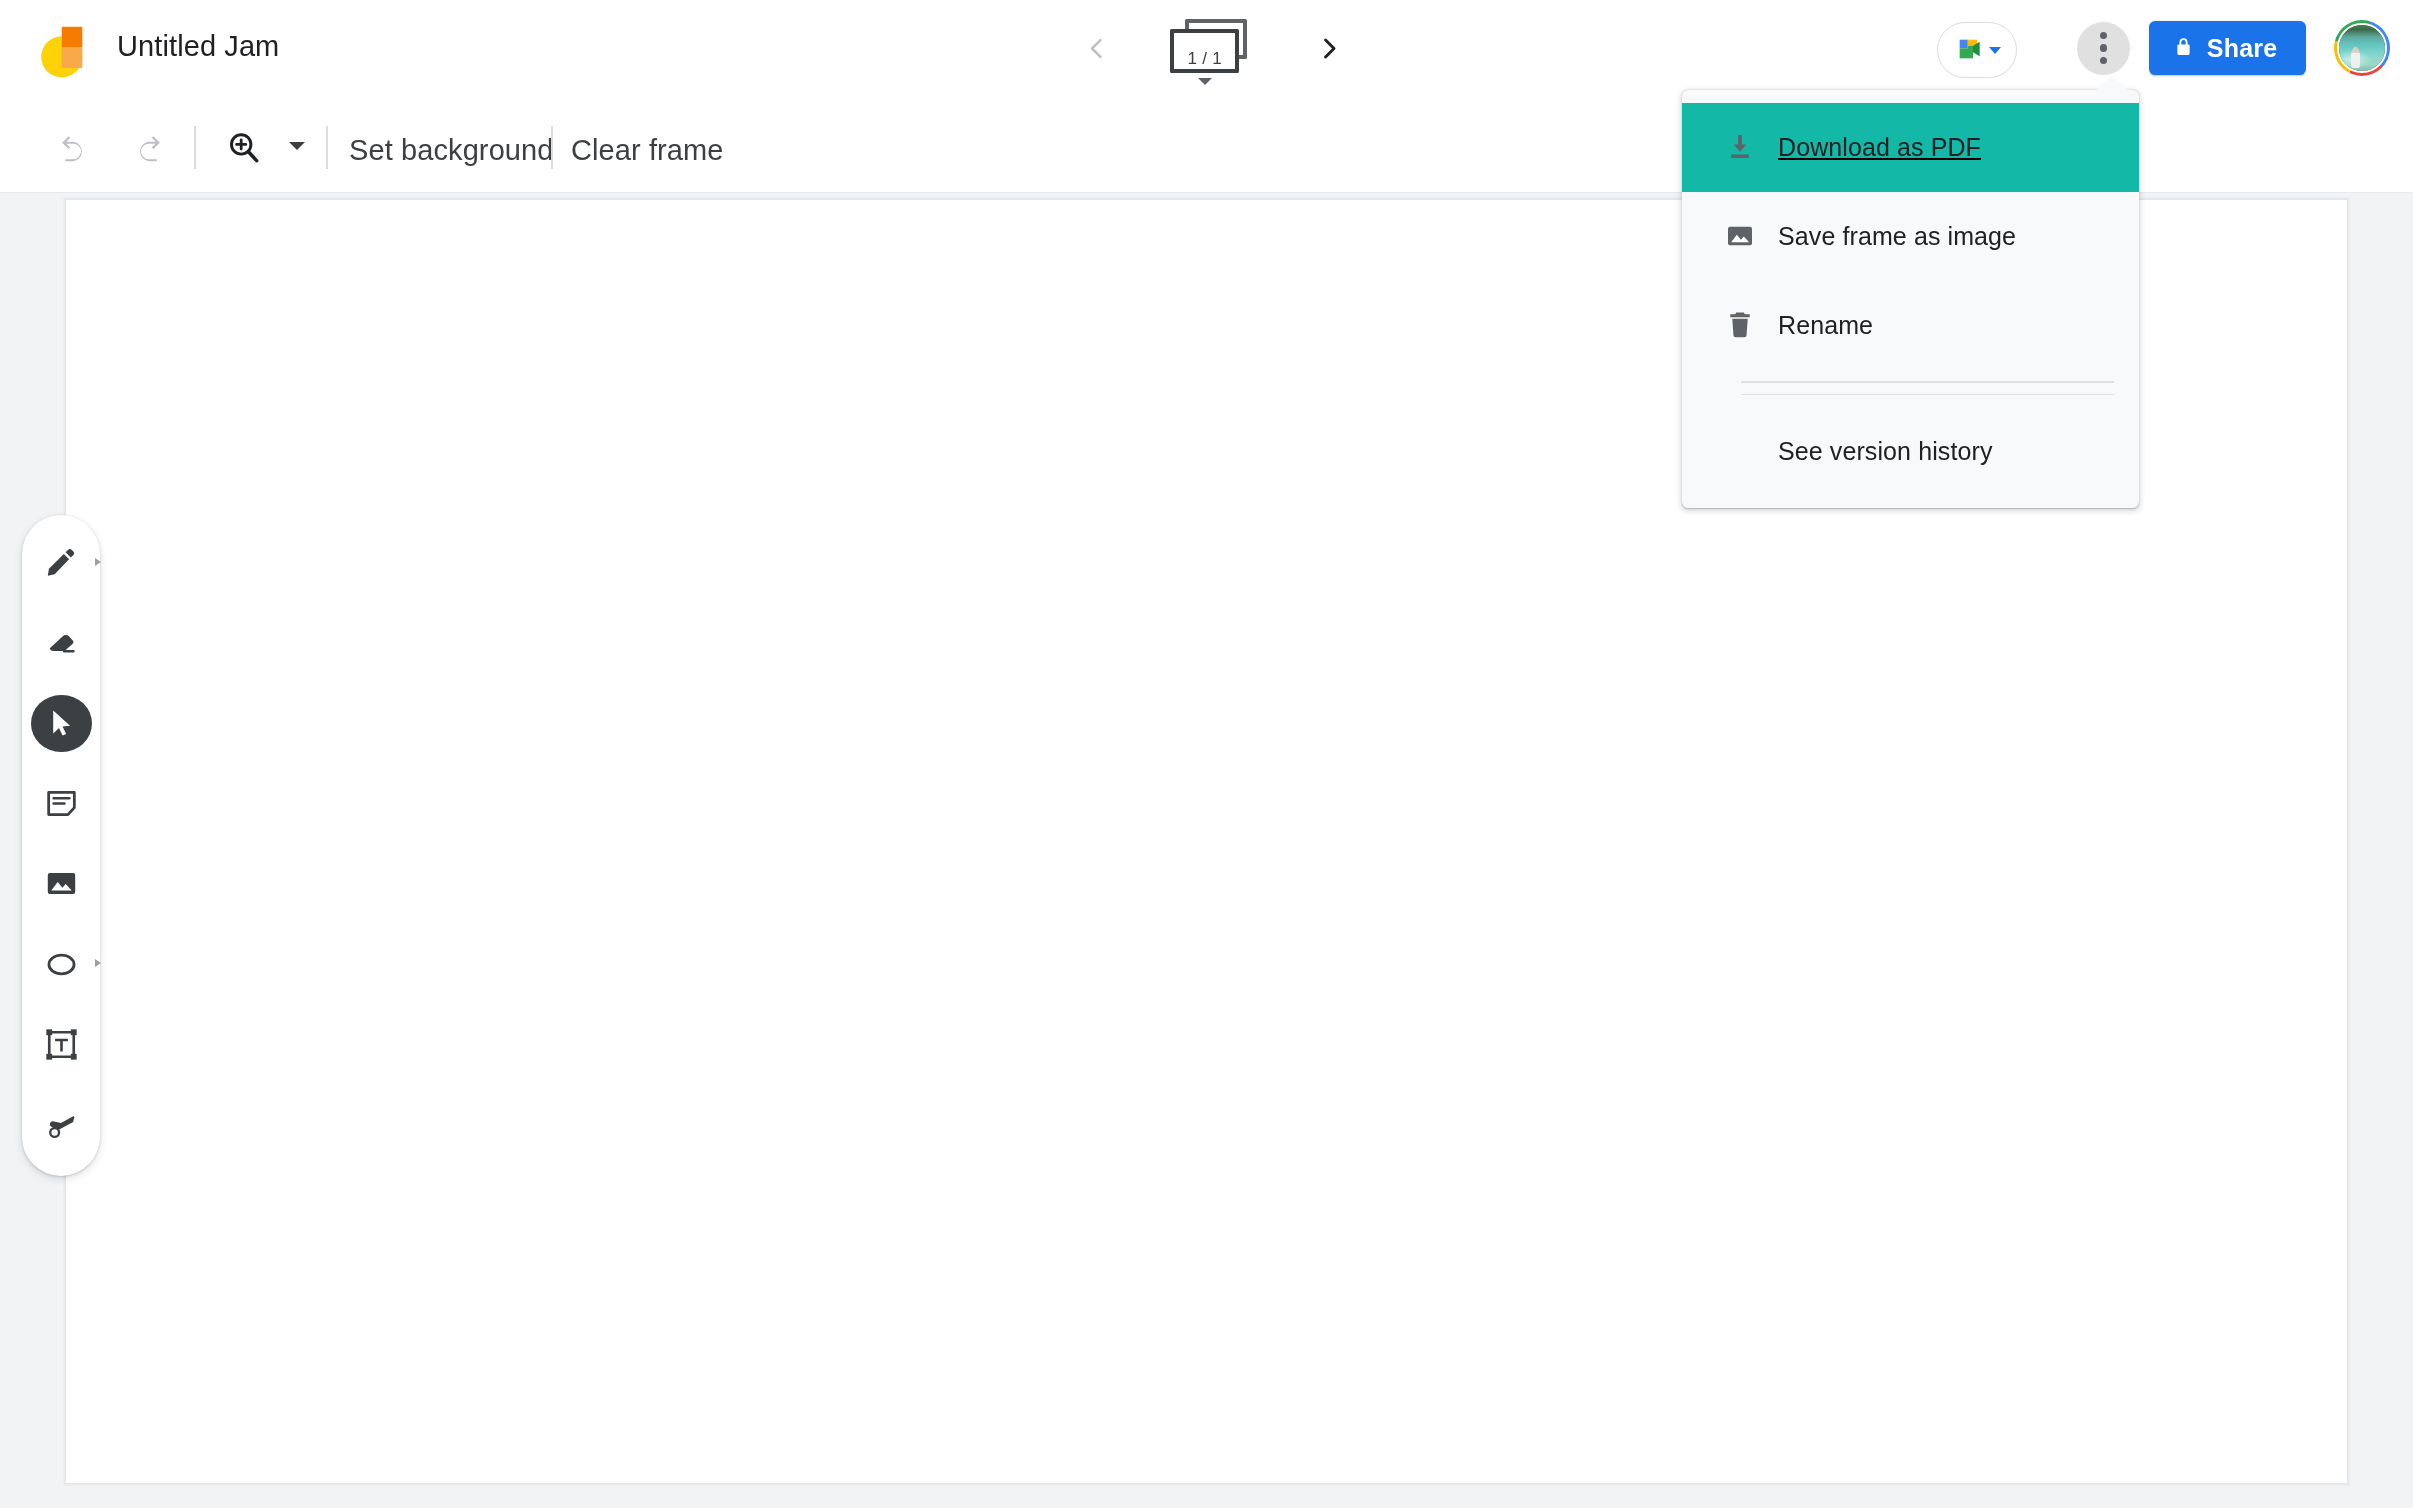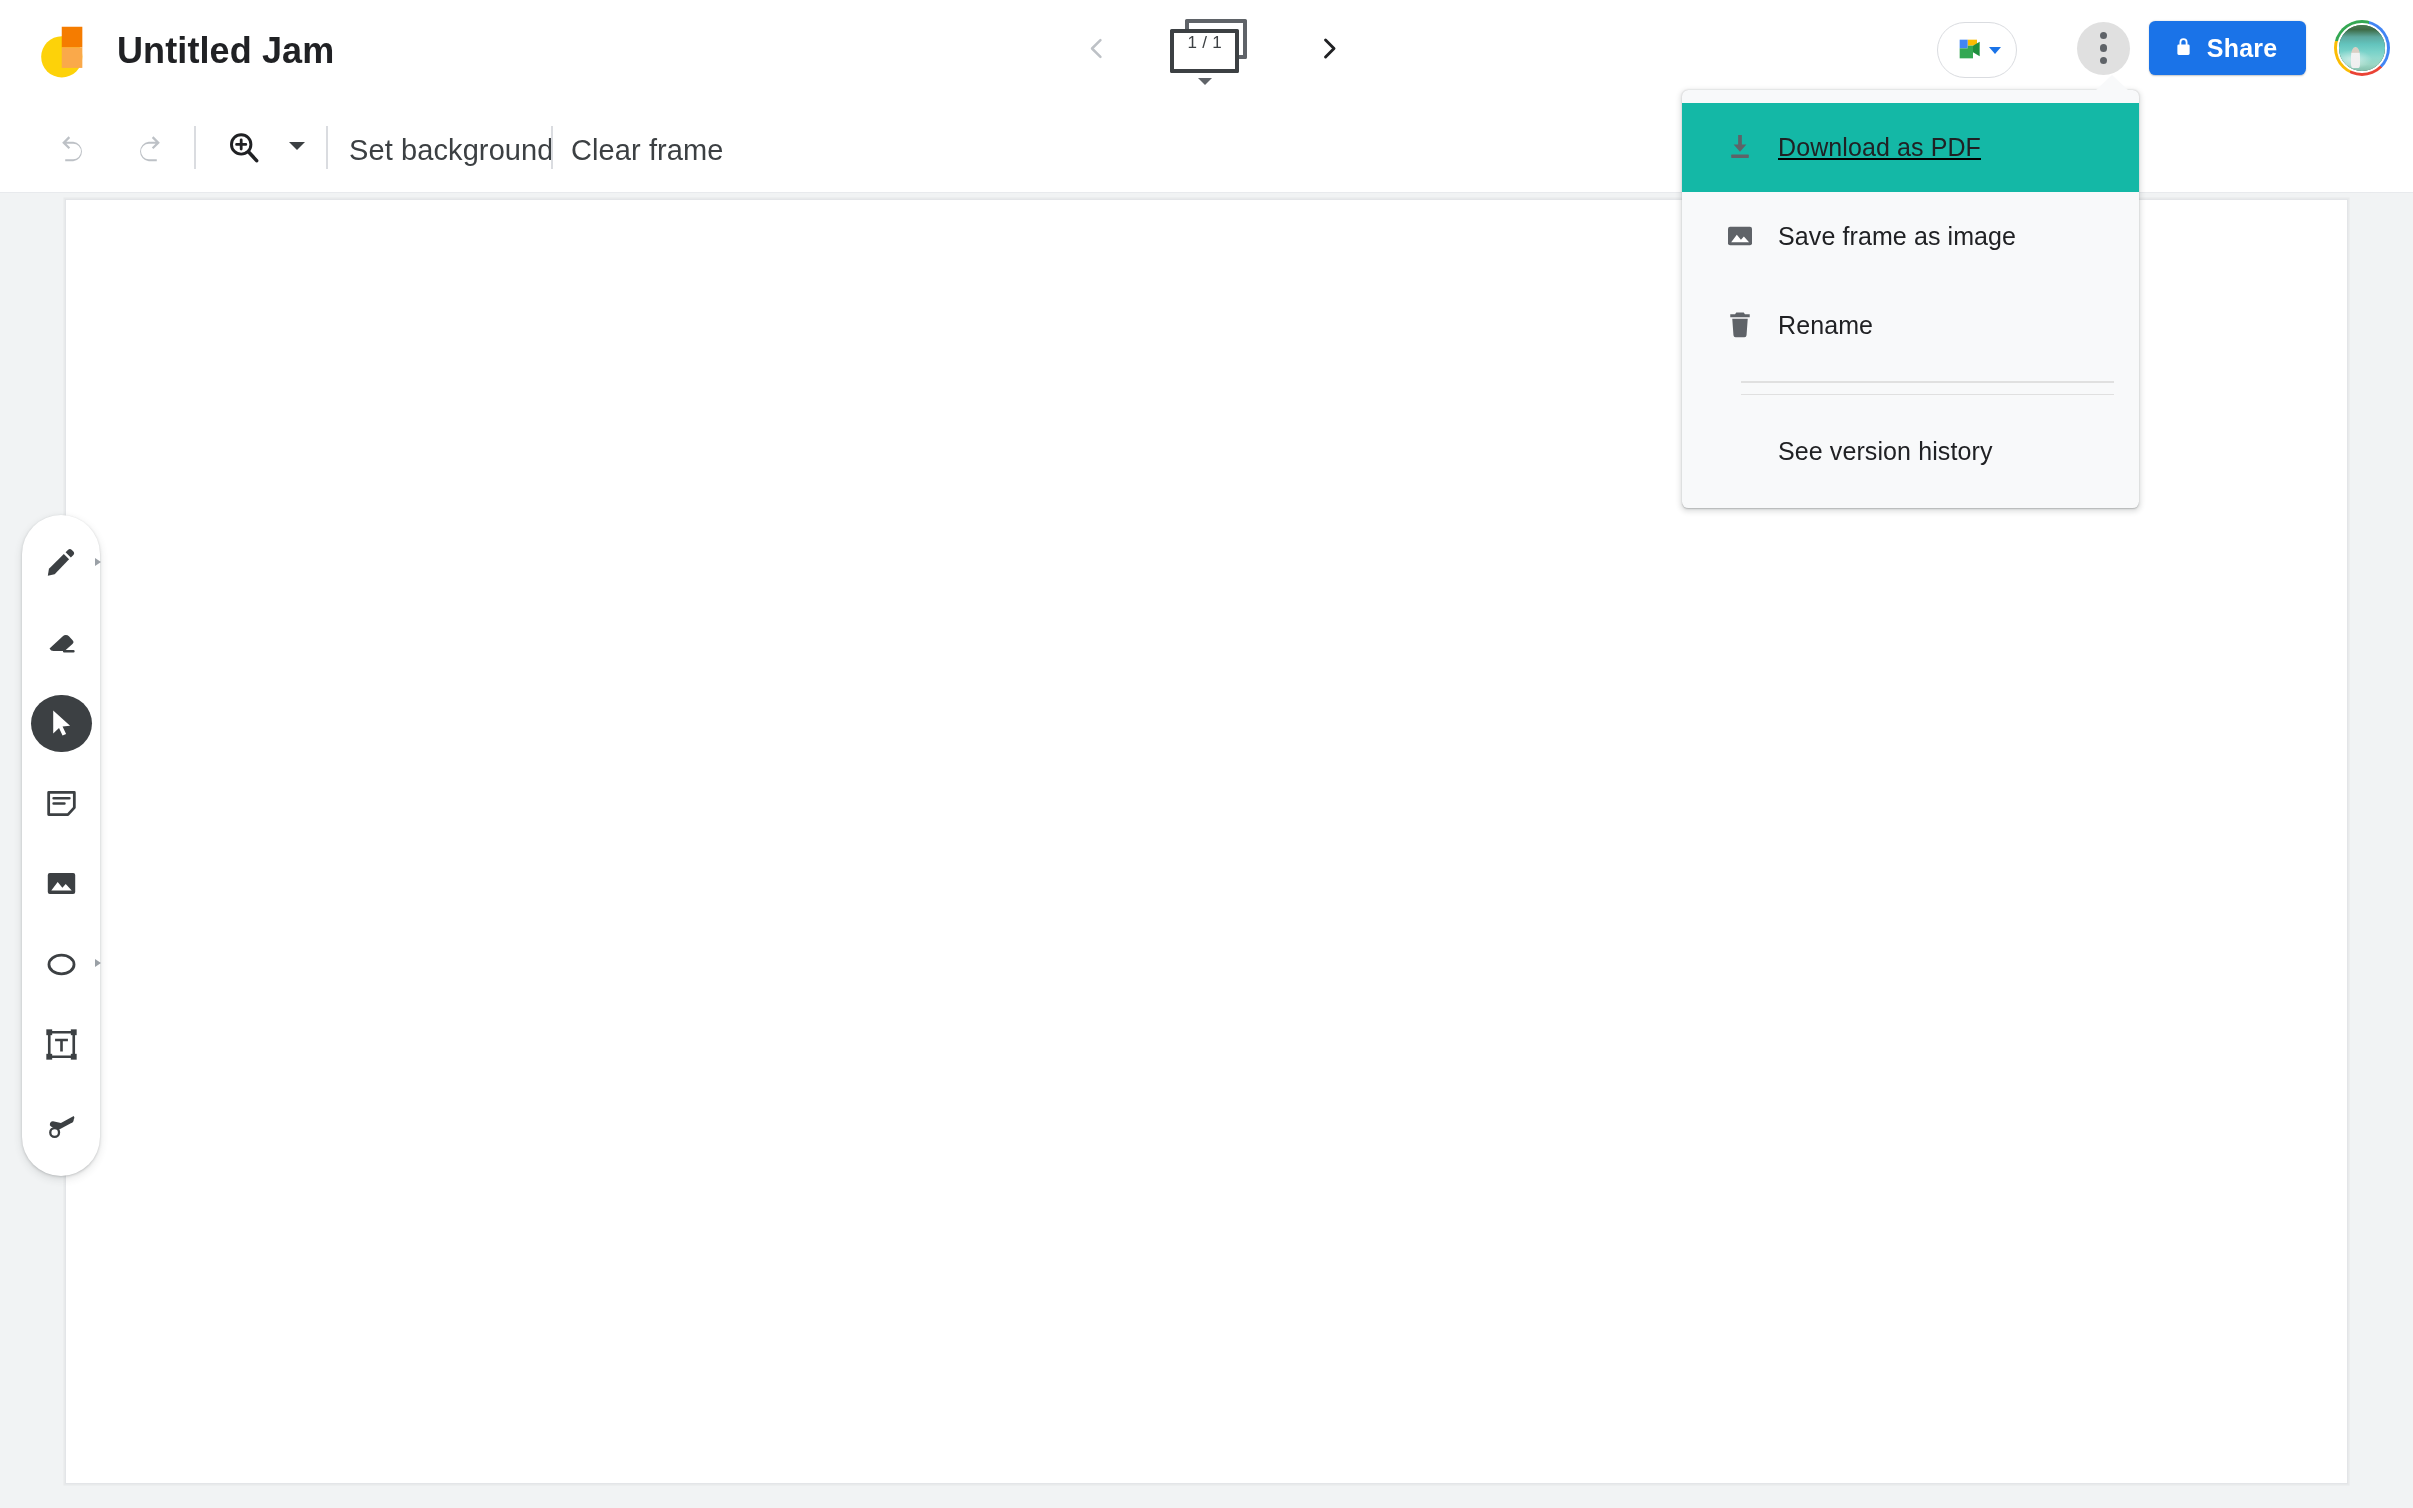--- a/index.html
+++ b/index.html
@@ -34,23 +34,23 @@
   .jam-logo {
     position: absolute;
     left: 38px; top: 21.5px;
     width: 57px; height: 57px;
   }
 
   .doc-title {
     position: absolute;
     left: 117px;
     top: 30px;
-    font-size: 36px;
+    font-size: 29px;
     color: #202124;
-    font-weight: 700;
+    font-weight: 400;
     letter-spacing: 0.1px;
     white-space: nowrap;
   }
 
   
   .frame-nav {
     position: absolute;
     left: 1073px;
     top: 14.4px;
     width: 279px;
@@ -81,21 +81,21 @@
     border-radius: 1.6px;
     background: #ffffff;
   }
   .frame-front {
     position: absolute;
     left: 3.2px; top: 15px;
     width: 69px; height: 44px;
     border: 4px solid #3c4043;
     border-radius: 1.6px;
     background: #ffffff;
-    display: flex; align-items: flex-start; justify-content: center;
+    display: flex; align-items: flex-end; justify-content: center;
   }
   .frame-count-text {
     font-size: 17px;
     color: #3c4043;
     letter-spacing: 0.3px;
     font-weight: 400;
   }
   .frame-caret {
     position: absolute;
     left: 31px; top: 64px;

